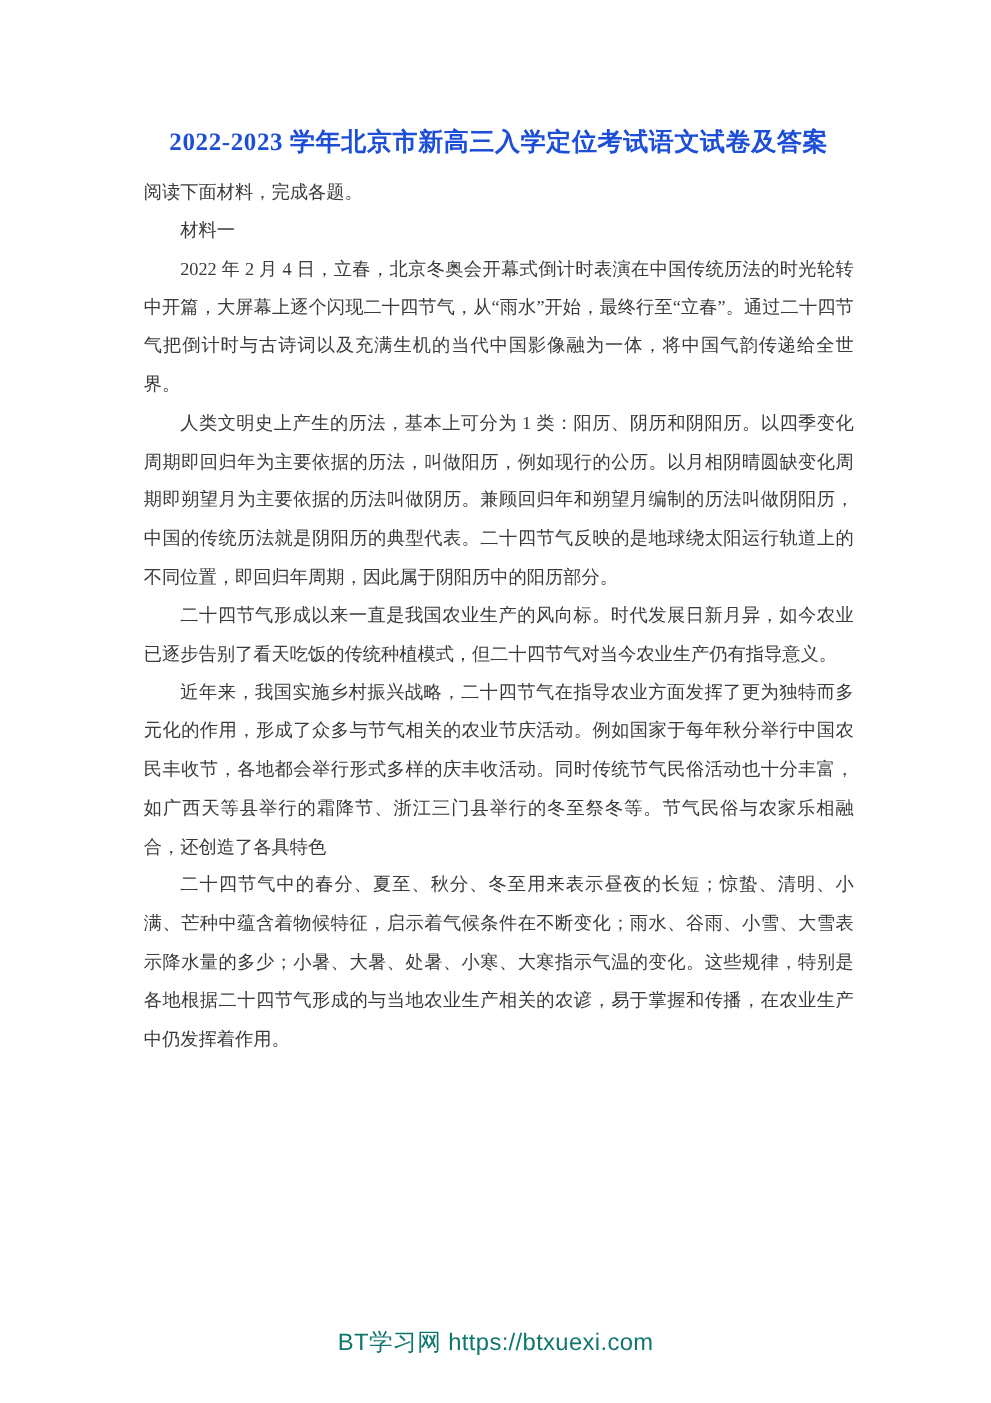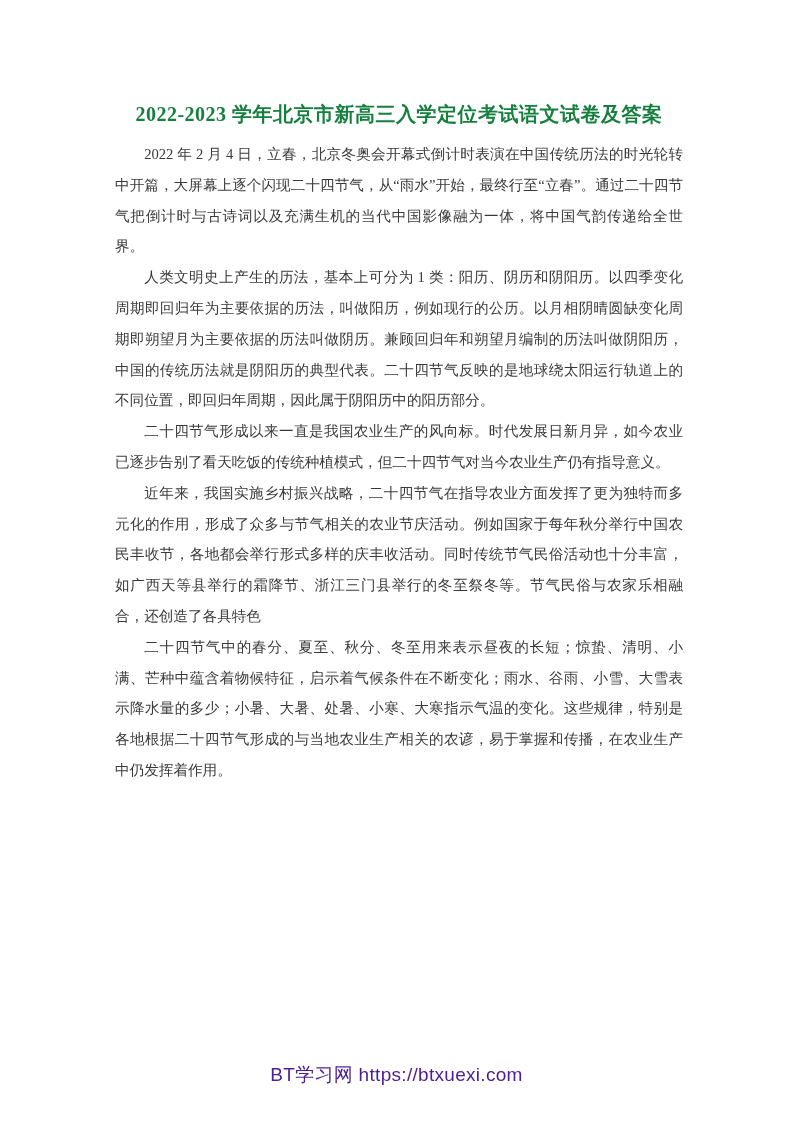--- a/index.html
+++ b/index.html
@@ -21,21 +21,21 @@
     left: 115px;
     top: 99px;
     width: 568px;
   }
   .doc-title {
     margin: 0 0 10px 0;
     font-size: 20px;
     font-weight: bold;
     line-height: 30px;
     text-align: center;
-    color: #15803d;
+    color: #1d4ed8;
     letter-spacing: 0.5px;
   }
   .content p {
     margin: 0;
     font-size: 14.6px;
     line-height: 30.8px;
     text-align: justify;
     word-break: break-all;
   }
   .indent {
@@ -43,30 +43,32 @@
   }
   .footer-watermark {
     position: absolute;
     left: 0;
     right: 0;
     top: 1063px;
     text-align: center;
     font-family: "Liberation Sans", "DejaVu Sans", sans-serif;
     font-size: 19px;
     line-height: 24px;
-    color: #4c1d95;
+    color: #0f766e;
     letter-spacing: 0.3px;
   }
 </style>
 </head>
 <body>
 
 <div class="page">
   <div class="content">
     <h1 class="doc-title">2022-2023 学年北京市新高三入学定位考试语文试卷及答案</h1>
+    <p>阅读下面材料，完成各题。</p>
+    <p class="indent">材料一</p>
     <p class="indent">2022 年 2 月 4 日，立春，北京冬奥会开幕式倒计时表演在中国传统历法的时光轮转中开篇，大屏幕上逐个闪现二十四节气，从“雨水”开始，最终行至“立春”。通过二十四节气把倒计时与古诗词以及充满生机的当代中国影像融为一体，将中国气韵传递给全世界。</p>
     <p class="indent">人类文明史上产生的历法，基本上可分为 1 类：阳历、阴历和阴阳历。以四季变化周期即回归年为主要依据的历法，叫做阳历，例如现行的公历。以月相阴晴圆缺变化周期即朔望月为主要依据的历法叫做阴历。兼顾回归年和朔望月编制的历法叫做阴阳历，中国的传统历法就是阴阳历的典型代表。二十四节气反映的是地球绕太阳运行轨道上的不同位置，即回归年周期，因此属于阴阳历中的阳历部分。</p>
     <p class="indent">二十四节气形成以来一直是我国农业生产的风向标。时代发展日新月异，如今农业已逐步告别了看天吃饭的传统种植模式，但二十四节气对当今农业生产仍有指导意义。</p>
     <p class="indent">近年来，我国实施乡村振兴战略，二十四节气在指导农业方面发挥了更为独特而多元化的作用，形成了众多与节气相关的农业节庆活动。例如国家于每年秋分举行中国农民丰收节，各地都会举行形式多样的庆丰收活动。同时传统节气民俗活动也十分丰富，如广西天等县举行的霜降节、浙江三门县举行的冬至祭冬等。节气民俗与农家乐相融合，还创造了各具特色</p>
     <p class="indent">二十四节气中的春分、夏至、秋分、冬至用来表示昼夜的长短；惊蛰、清明、小满、芒种中蕴含着物候特征，启示着气候条件在不断变化；雨水、谷雨、小雪、大雪表示降水量的多少；小暑、大暑、处暑、小寒、大寒指示气温的变化。这些规律，特别是各地根据二十四节气形成的与当地农业生产相关的农谚，易于掌握和传播，在农业生产中仍发挥着作用。</p>
   </div>
   <div class="footer-watermark">BT学习网 https://btxuexi.com</div>
 </div>
 
 </body></html>

